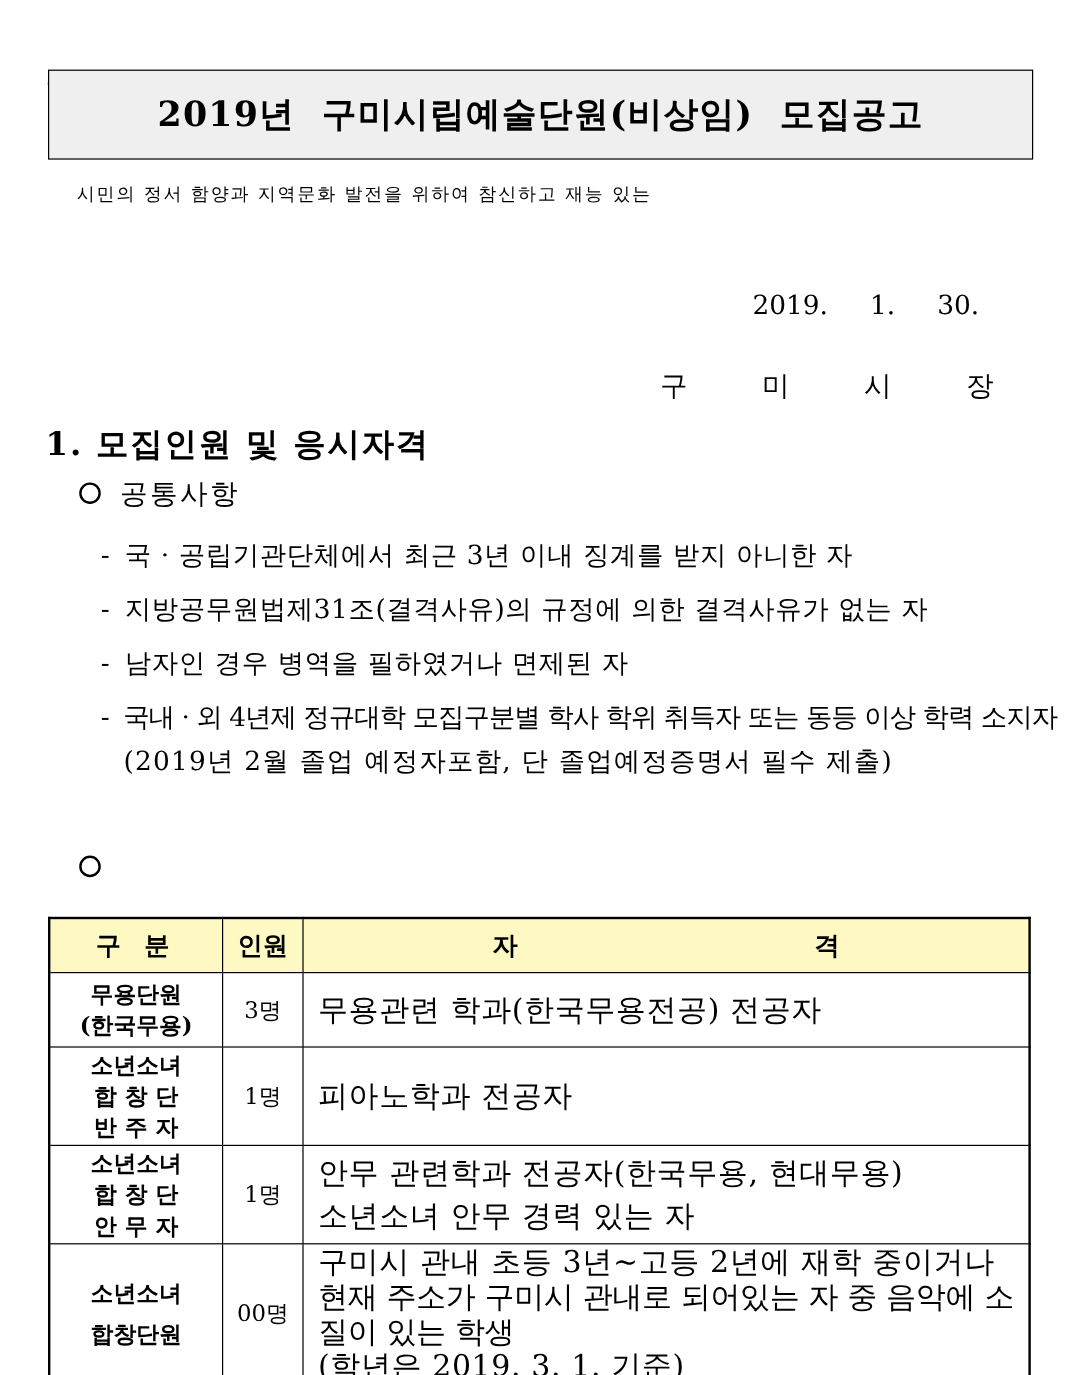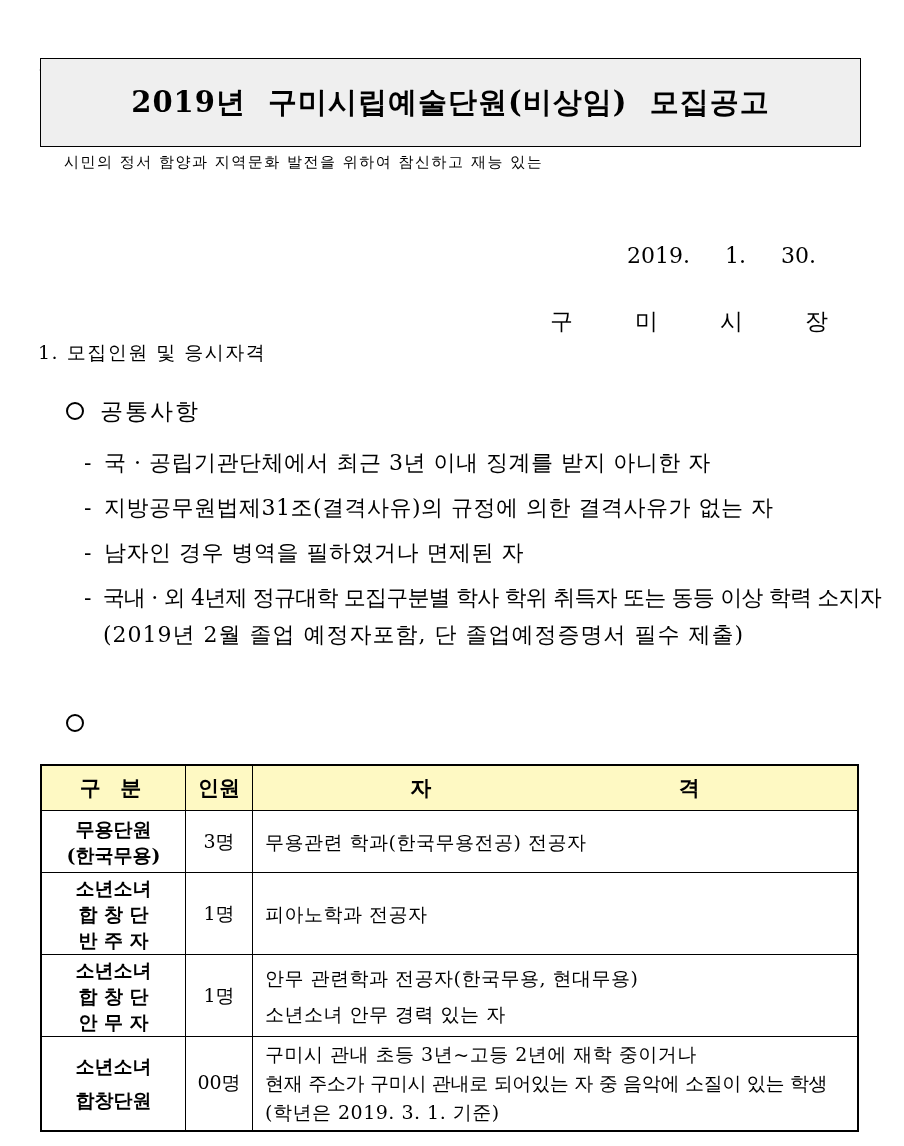--- a/index.html
+++ b/index.html
@@ -3,47 +3,47 @@
 <meta charset="utf-8">
 <style>
   html, body { margin: 0; padding: 0; background: #ffffff; }
   body {
     width: 904px; height: 1146px; position: relative; overflow: hidden;
     font-family: "DejaVu Serif", "Liberation Serif", serif; color: #000;
   }
   .abs { position: absolute; white-space: nowrap; }
   .doc-number { left: 38px; top: 14px; font-size: 23px; letter-spacing: 1px; margin-top: 40px; }
   .title-box {
-    left: 40px; top: 58px; width: 821px; height: 89px;
+    left: 40px; top: 58px; width: 821px; height: 75px;
     background: #efefef; border: 1.5px solid #000; box-sizing: border-box;
     display: flex; align-items: center; justify-content: center;
   }
   .title-text { font-size: 29px; font-weight: bold; letter-spacing: 1px; }
   .intro { left: 28px; top: 143px; width: 820px; font-size: 15px; line-height: 38px; letter-spacing: 1.5px; white-space: normal; }
   .intro-l1 { padding-left: 36px; display: block; }
   .date { left: 627px; top: 243px; font-size: 22px; word-spacing: 28px; }
   .signer { left: 550px; top: 306px; font-size: 23px; letter-spacing: 62px; }
-  .section-heading { left: 38px; top: 340px; font-size: 19px; font-weight: normal; letter-spacing: 1.5px; }
+  .section-heading { left: 38px; top: 352px; font-size: 27px; font-weight: bold; letter-spacing: 1.5px; }
   .sub-heading { left: 66px; top: 396px; font-size: 23px; letter-spacing: 2px; }
   .circle { display: inline-block; width: 18px; height: 18px; border: 2px solid #000; border-radius: 50%; margin-right: 16px; vertical-align: -1px; box-sizing: border-box; }
   .bullet { left: 84px; font-size: 22px; letter-spacing: 0.5px; }
   .bullet-dash { margin-right: 12px; }
   .bullet-cont { left: 103px; top: 620px; font-size: 22px; letter-spacing: 1px; }
   .table {
     position: absolute; left: 40px; top: 764px; width: 819px;
     border-collapse: collapse; border: 2.5px solid #000;
   }
   .table td, .table th { border: 1px solid #000; padding: 0; }
   .table thead th { background: #fef9c3; height: 44px; font-size: 21px; font-weight: bold; border-bottom: 1.5px solid #000; }
   .col-cat { width: 143px; }
   .col-cnt { width: 66px; }
   .cat-cell { text-align: center; font-weight: bold; font-size: 19px; line-height: 26px; }
   .cat-line { display: block; }
   .cnt-cell { text-align: center; font-size: 19px; }
-  .req-cell { font-size: 19px; padding-left: 12px !important; line-height: 30px; }
+  .req-cell { font-size: 25px; padding-left: 12px !important; line-height: 30px; }
   .req-line { display: block; letter-spacing: 0.5px; }
   .row1 { height: 62px; }
   .row2 { height: 82px; }
   .row3 { height: 82px; }
   .row4 { height: 94px; }
   .row4 .req-cell { line-height: 29px; }
   .row4 .cat-cell { line-height: 34px; }
   .spaced-header { letter-spacing: 6px; }
   .qual-header { word-spacing: 240px; }
 </style>

